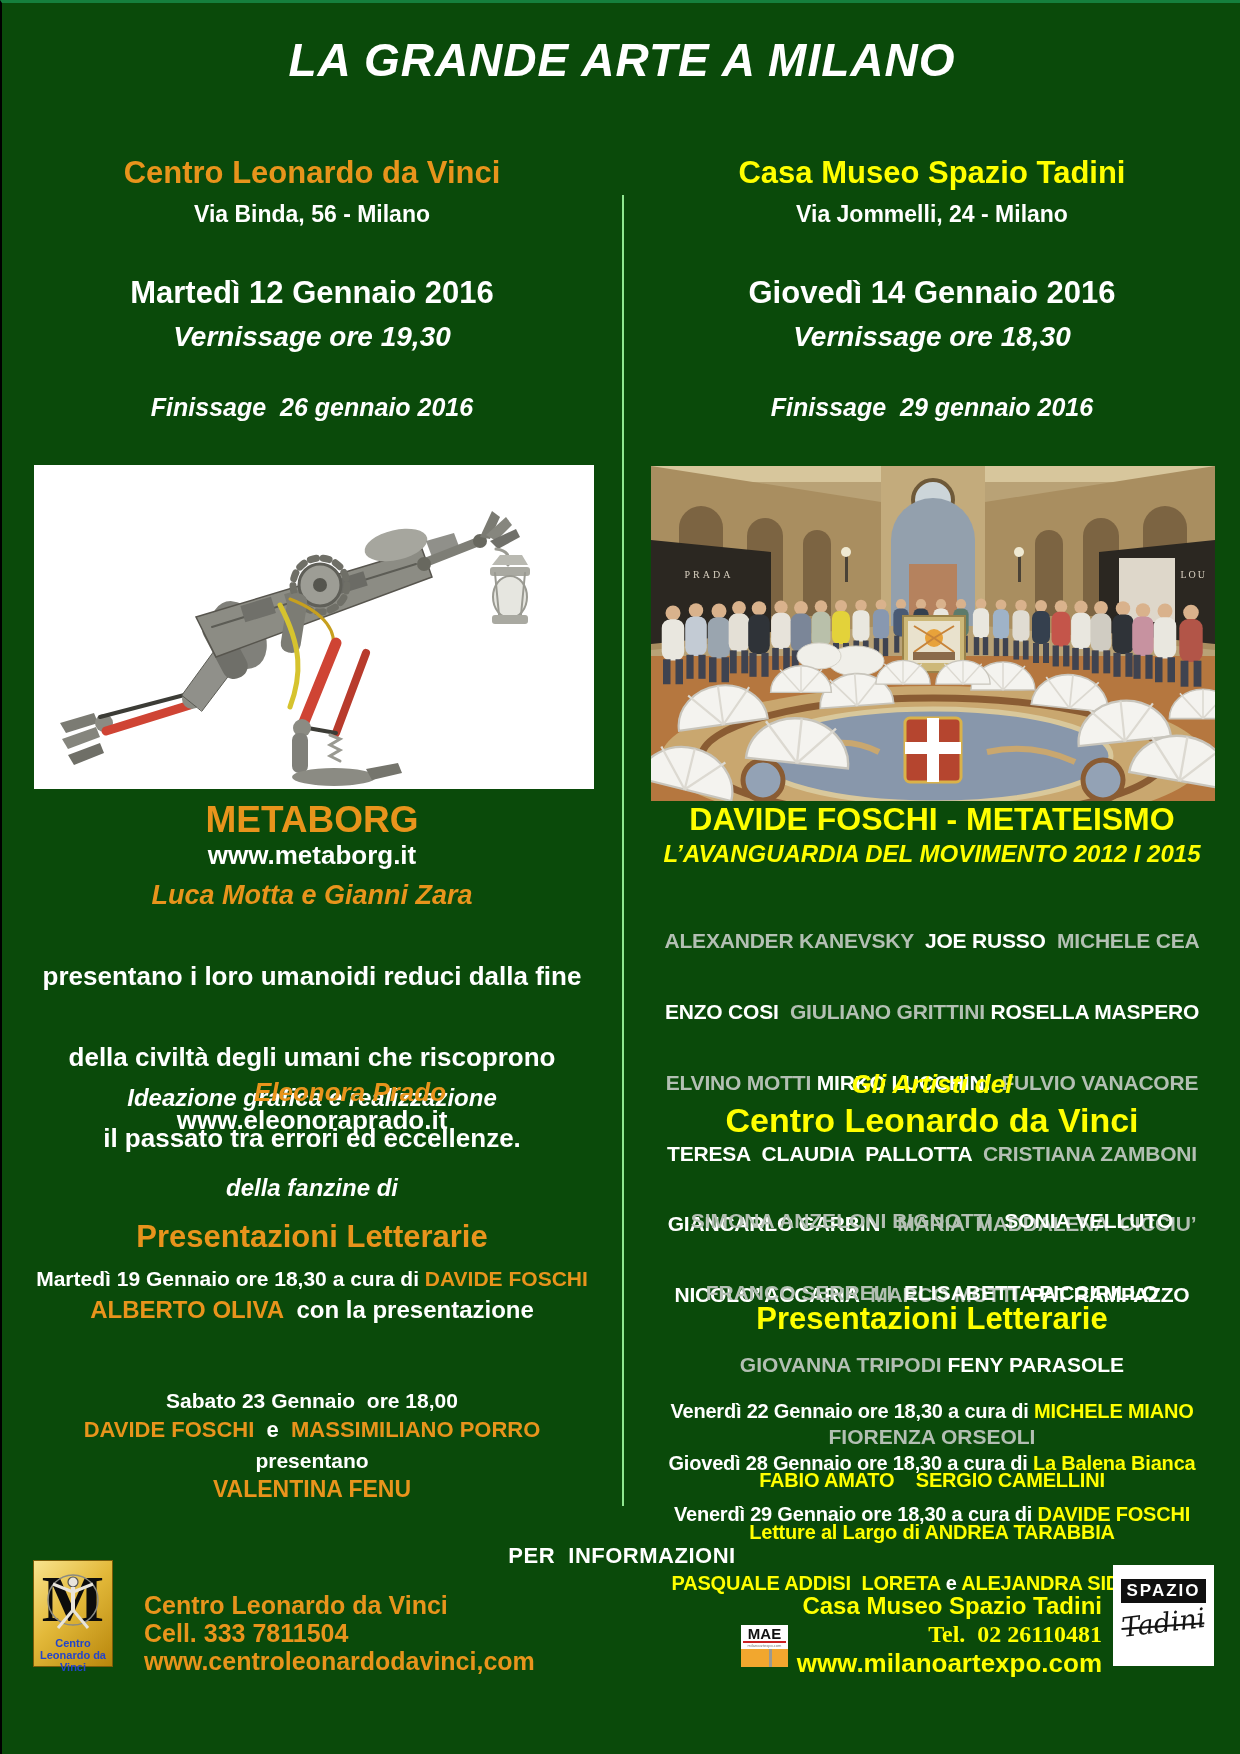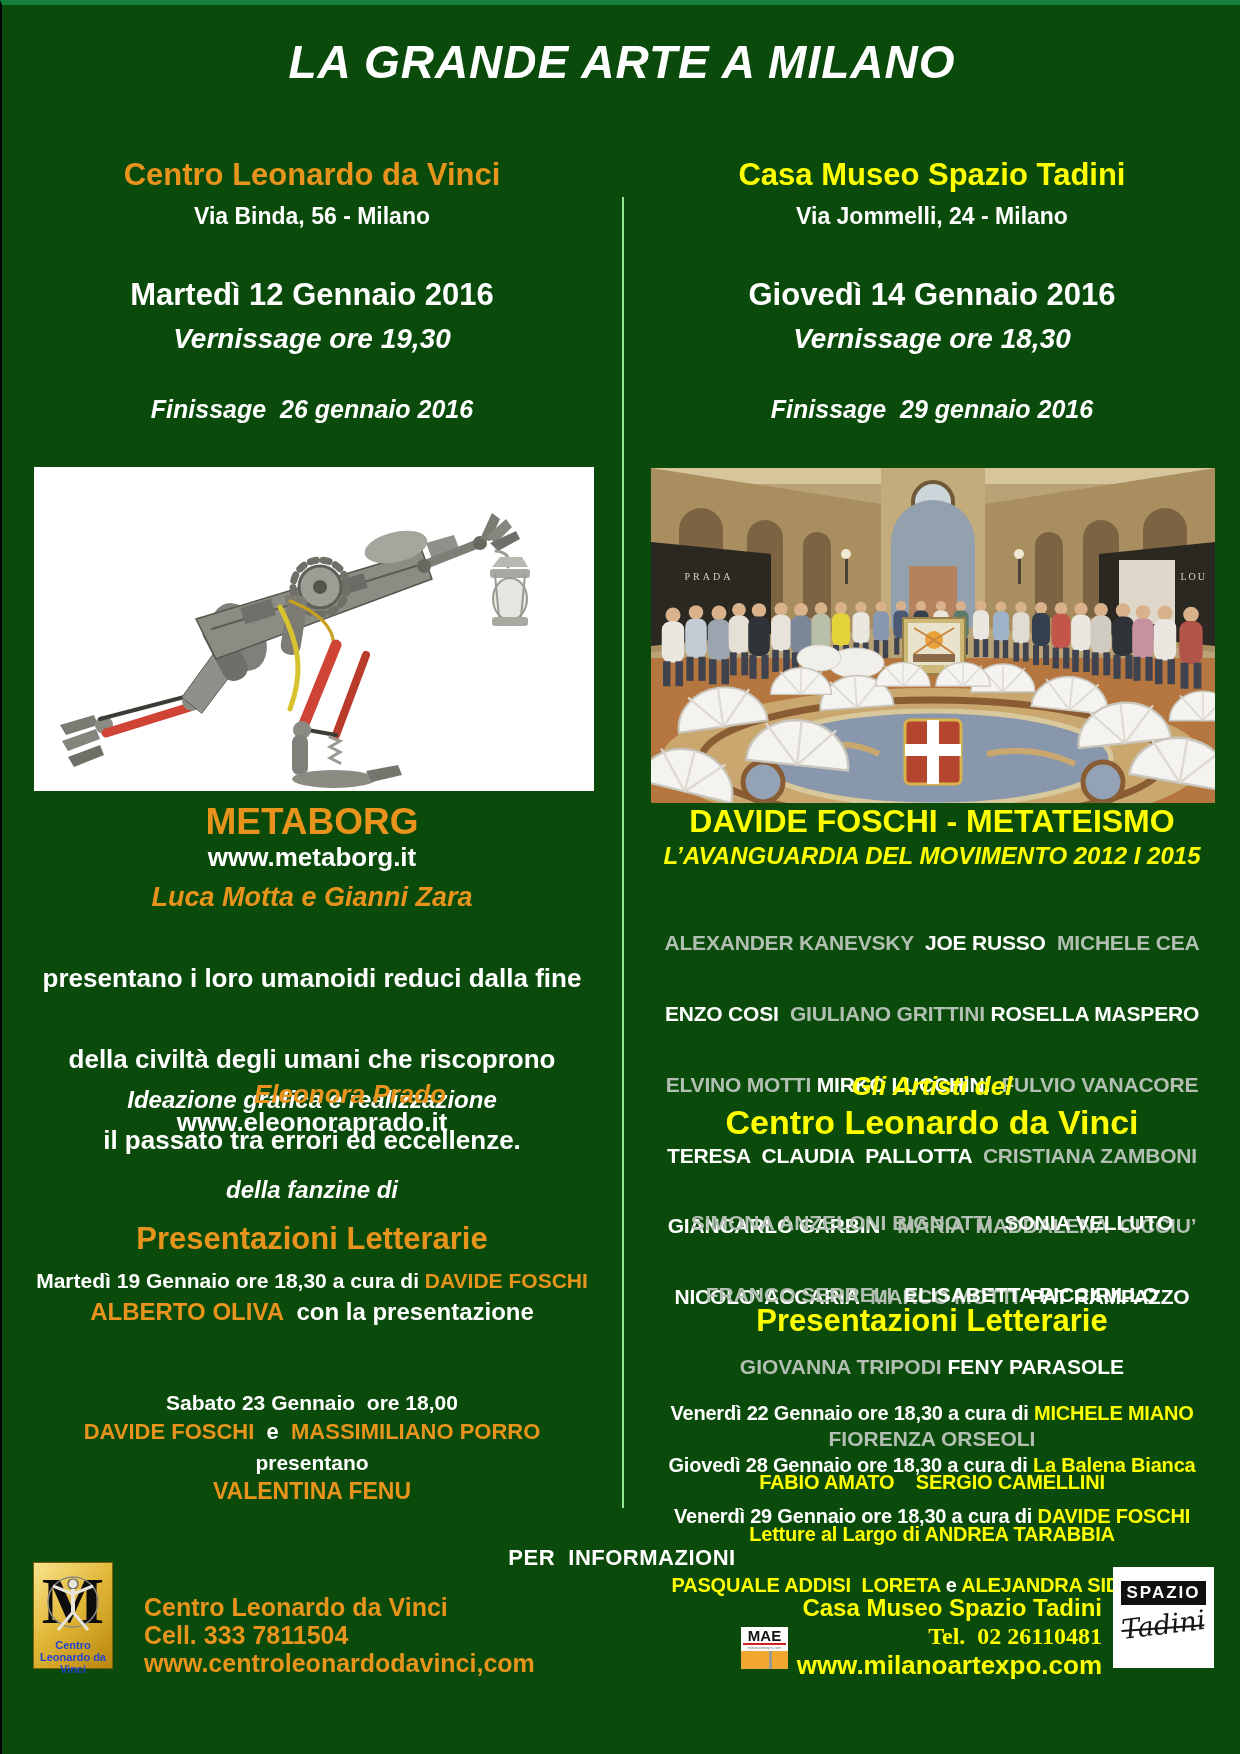--- a/index.html
+++ b/index.html
@@ -1,20 +1,20 @@
 <!DOCTYPE html>
 <html><head>
 <meta charset="utf-8">
 <style>
   html,body{margin:0;padding:0;background:#111;}
   .poster{
     position:relative;width:1240px;height:1754px;
     background:#0a4a0a;overflow:hidden;
     font-family:"Liberation Sans",sans-serif;
-    border-left:2px solid #000;border-top:5px solid #15803d;box-sizing:border-box;
+    border-left:2px solid #000;border-top:3px solid #15803d;box-sizing:border-box;
   }
   .cb{position:absolute;width:620px;text-align:center;font-weight:bold;white-space:pre-wrap;}
   .c-left{left:0;} .c-right{left:620px;}
   .t-white{color:#ffffff;} .t-orange{color:#e8941c;} .t-yellow{color:#ffff00;}
   .sg-white{color:#ffffff;} .sg-orange{color:#e8941c;} .sg-yellow{color:#ffff00;} .sg-gray{color:#b3bfb3;}
   .line{white-space:pre-wrap;}
 
   #title{top:30px;left:0;width:1240px;font-size:46px;font-style:italic;letter-spacing:1px;}
   #vline{position:absolute;top:192px;left:620px;width:2px;height:1311px;background:#90e890;}
 

